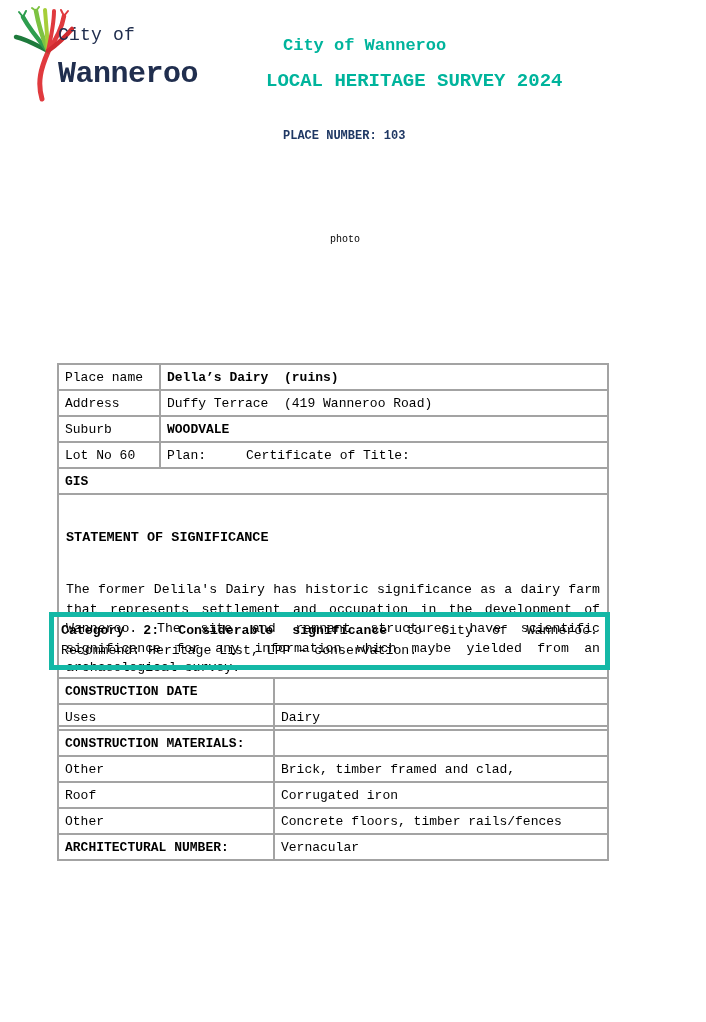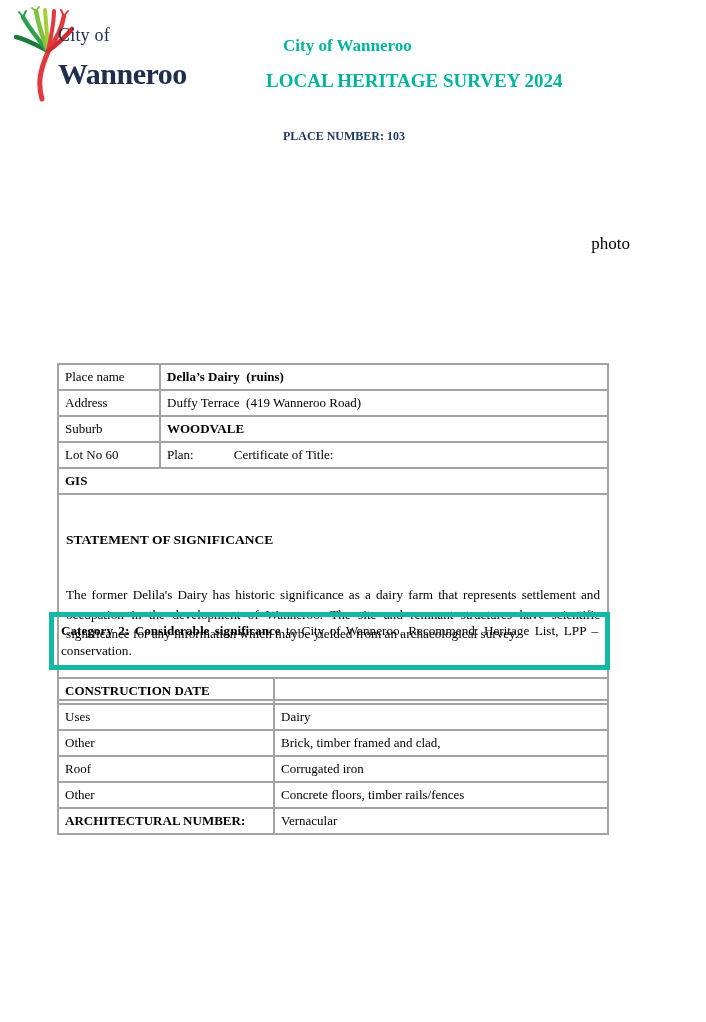--- a/index.html
+++ b/index.html
@@ -1,48 +1,48 @@
 <!DOCTYPE html>
 <html><head>
 <meta charset="utf-8">
 <style>
   html,body { margin:0; padding:0; background:#fff; }
   .page {
     position:relative; width:706px; height:1022px; background:#ffffff;
-    font-family:Liberation Serif, serif; color:#111;
+    font-family:Liberation Mono, monospace; color:#111;
     overflow:hidden;
     border-radius:22px;
   }
   .b { font-weight:bold; }
 
   
   .logo { position:absolute; left:8px; top:4px; width:230px; height:100px; }
   .logo svg { position:absolute; left:0; top:2px; }
   .logo-text { position:absolute; left:50px; top:22px; color:#202e4e; line-height:1; }
   .logo-cityof { font-size:18px; letter-spacing:0.2px; }
   .logo-wanneroo { font-size:30px; font-weight:bold; letter-spacing:-0.5px; margin-top:15px; }
 
   
   .head-org   { position:absolute; left:283px; top:36px;  font-size:17px; font-weight:bold; color:#00b49c; }
   .head-title { position:absolute; left:266px; top:70px;  font-size:19px; font-weight:bold; color:#00b49c; }
   .head-place { position:absolute; left:283px; top:129px; font-size:12px; font-weight:bold; color:#1f3864; }
 
-  .photo-label { position:absolute; left:60px; top:234px; width:570px; text-align:right; font-size:17px; color:#000; }
+  .photo-label { position:absolute; left:60px; top:234px; width:570px; text-align:center; font-size:10px; color:#000; }
 
   
   table { border-collapse:collapse; table-layout:fixed; font-size:13px; color:#000; }
   td { border:2px solid #a3a3a3; padding:1px 6px; height:22px; vertical-align:middle;
        white-space:pre-wrap; overflow:hidden; }
   .place-table { position:absolute; left:57px; top:363px; width:552px; }
   .place-table col.c1 { width:102px; }
   .cons-table  { position:absolute; left:57px; top:677px; width:552px; }
   .cons-table col.c1 { width:216px; }
   .gap { margin-left:40px; }
 
-  .stmt-cell { vertical-align:top; padding:4px 7px 23px 7px; height:auto; }
+  .stmt-cell { vertical-align:top; padding:4px 7px 17px 7px; height:auto; }
   .stmt-head { font-weight:bold; font-size:13.5px; margin:1px 0 5px 0; }
   .stmt-text { text-align:justify; line-height:19.5px; font-size:13.2px; margin:0; }
 
   
   .category-box {
     position:absolute; left:49px; top:612px; width:561px; box-sizing:border-box;
     border:5px solid #14b8a6; padding:4px 7px 5px 7px;
     font-size:13.2px; line-height:19.5px; text-align:justify; white-space:pre-wrap; color:#000;
   }
 </style>
@@ -125,20 +125,24 @@
     <tbody>
         <tr>
           <td class="b">CONSTRUCTION DATE</td>
           <td></td>
         </tr>
         <tr>
           <td>Uses</td>
           <td>Dairy</td>
         </tr>
         <tr>
+          <td class="b">CONSTRUCTION MATERIALS:</td>
+          <td></td>
+        </tr>
+        <tr>
           <td>Other</td>
           <td>Brick, timber framed and clad,</td>
         </tr>
         <tr>
           <td>Roof</td>
           <td>Corrugated iron</td>
         </tr>
         <tr>
           <td>Other</td>
           <td>Concrete floors, timber rails/fences</td>

